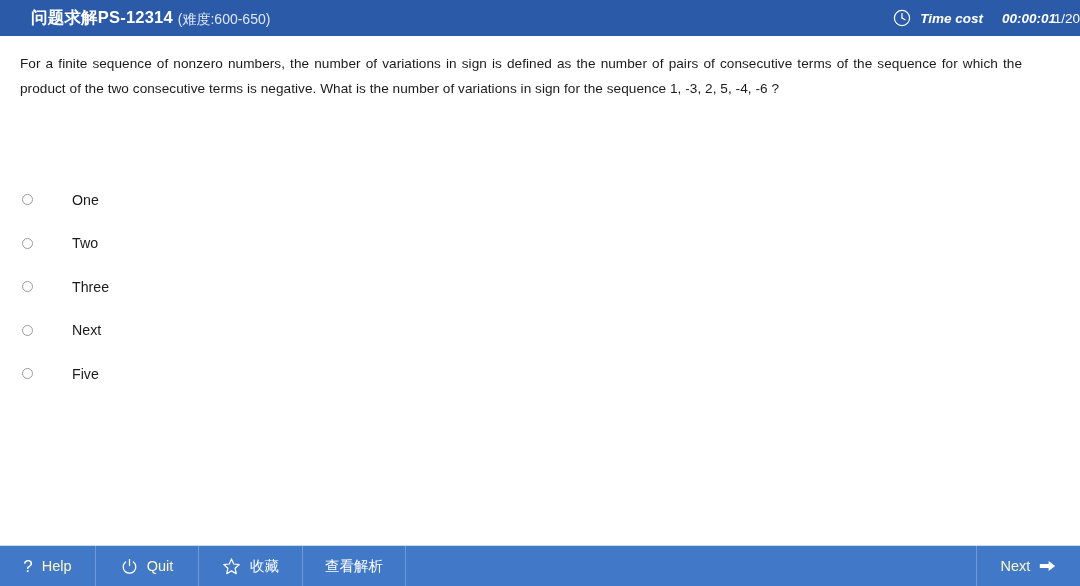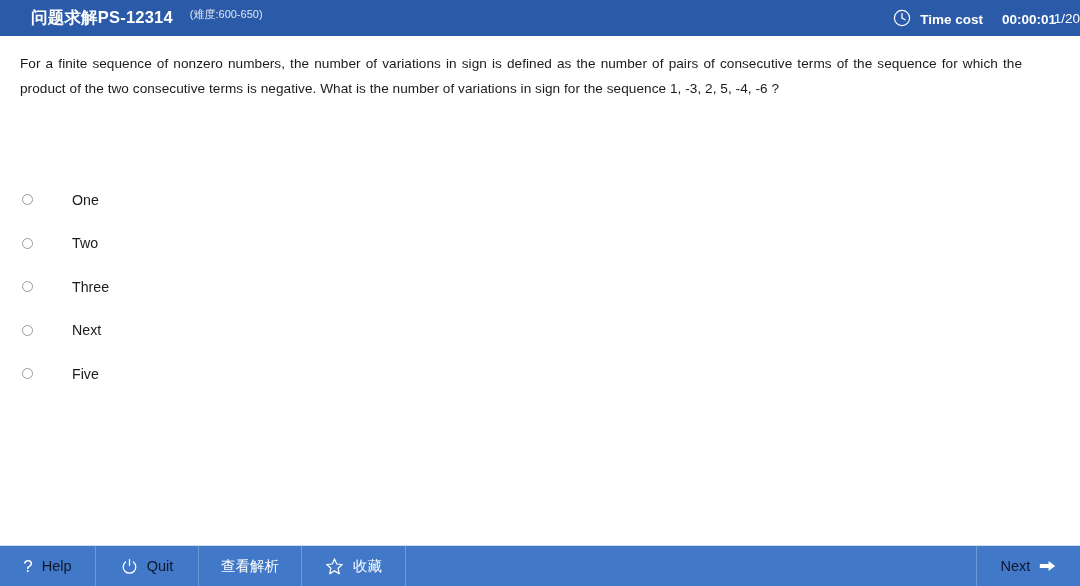--- a/index.html
+++ b/index.html
@@ -32,32 +32,31 @@
     display: flex;
     align-items: center;
     box-sizing: border-box;
   }
   .header-title {
     position: absolute;
     left: 31px;
     top: 50%;
     transform: translateY(-50%);
     display: flex;
-    align-items: flex-start;
+    align-items: flex-end;
     white-space: nowrap;
-    gap: 12px;
   }
   .header-title-main {
     font-size: 16.5px;
     font-weight: bold;
     color: #ffffff;
     letter-spacing: 0.2px;
   }
   .header-title-diff {
-    font-size: 11px;
+    font-size: 14px;
     color: #dde6f5;
     margin-left: 5px;
     font-weight: normal;
   }
   .header-progress {
     position: absolute;
     left: 0;
     right: 0;
     top: 50%;
     transform: translateY(-50%);
@@ -65,22 +64,23 @@
     font-size: 13.5px;
     color: #ffffff;
     pointer-events: none;
   }
   .header-time {
     position: absolute;
     right: 24px;
     top: 50%;
     transform: translateY(-50%);
     display: flex;
-    align-items: flex-end;
+    align-items: center;
     white-space: nowrap;
+    font-style: italic;
   }
   .clock-icon {
     width: 18px;
     height: 18px;
     margin-right: 9px;
     display: inline-block;
     flex: 0 0 auto;
   }
   .time-label {
     font-size: 13.5px;
@@ -181,21 +181,21 @@
     border-right: none;
   }
   .fb-icon {
     display: inline-flex;
     align-items: center;
     justify-content: center;
     flex: 0 0 auto;
   }
   .fb-text {
     font-size: 14.5px;
-    color: #0f172a;
+    color: #fef9c3;
     white-space: nowrap;
   }
   .fb-text-cn {
     font-size: 14.5px;
     color: #ffffff;
     white-space: nowrap;
   }
   .icon-qmark {
     font-size: 17px;
     line-height: 1;
@@ -292,33 +292,33 @@
     <div class="footer-btn fb-quit">
       <span class="fb-icon icon-power">
         <svg width="17" height="17" viewBox="0 0 17 17" xmlns="http://www.w3.org/2000/svg">
           <path d="M4.6 4.0 A6.3 6.3 0 1 0 12.4 4.0" fill="none" stroke="#ffffff" stroke-width="1.25" stroke-linecap="round"></path>
           <line x1="8.5" y1="1.6" x2="8.5" y2="7.6" stroke="#ffffff" stroke-width="1.25" stroke-linecap="round"></line>
         </svg>
       </span>
       <span class="fb-text">Quit</span>
     </div>
 
-    <div class="footer-btn fb-expl">
-      <span class="fb-text-cn">查看解析</span>
-    </div>
-
     <div class="footer-btn fb-fav">
       <span class="fb-icon icon-star">
         <svg width="19" height="19" viewBox="0 0 20 20" xmlns="http://www.w3.org/2000/svg">
           <path d="M10 2.0 L12.35 7.35 L18.2 7.95 L13.8 11.85 L15.05 17.6 L10 14.6 L4.95 17.6 L6.2 11.85 L1.8 7.95 L7.65 7.35 Z" fill="none" stroke="#ffffff" stroke-width="1.25" stroke-linejoin="round"></path>
         </svg>
       </span>
       <span class="fb-text-cn">收藏</span>
     </div>
 
+    <div class="footer-btn fb-expl">
+      <span class="fb-text-cn">查看解析</span>
+    </div>
+
     <div class="footer-spacer"></div>
 
     <div class="footer-btn fb-next">
       <span class="fb-text">Next</span>
       <span class="fb-icon icon-arrow">
         <svg width="17" height="14" viewBox="0 0 17 14" xmlns="http://www.w3.org/2000/svg">
           <path d="M0.8 5.0 L9.6 5.0 L9.6 2.0 L16.2 7.0 L9.6 12.0 L9.6 9.0 L0.8 9.0 Z" fill="#ffffff"></path>
         </svg>
       </span>
     </div>

